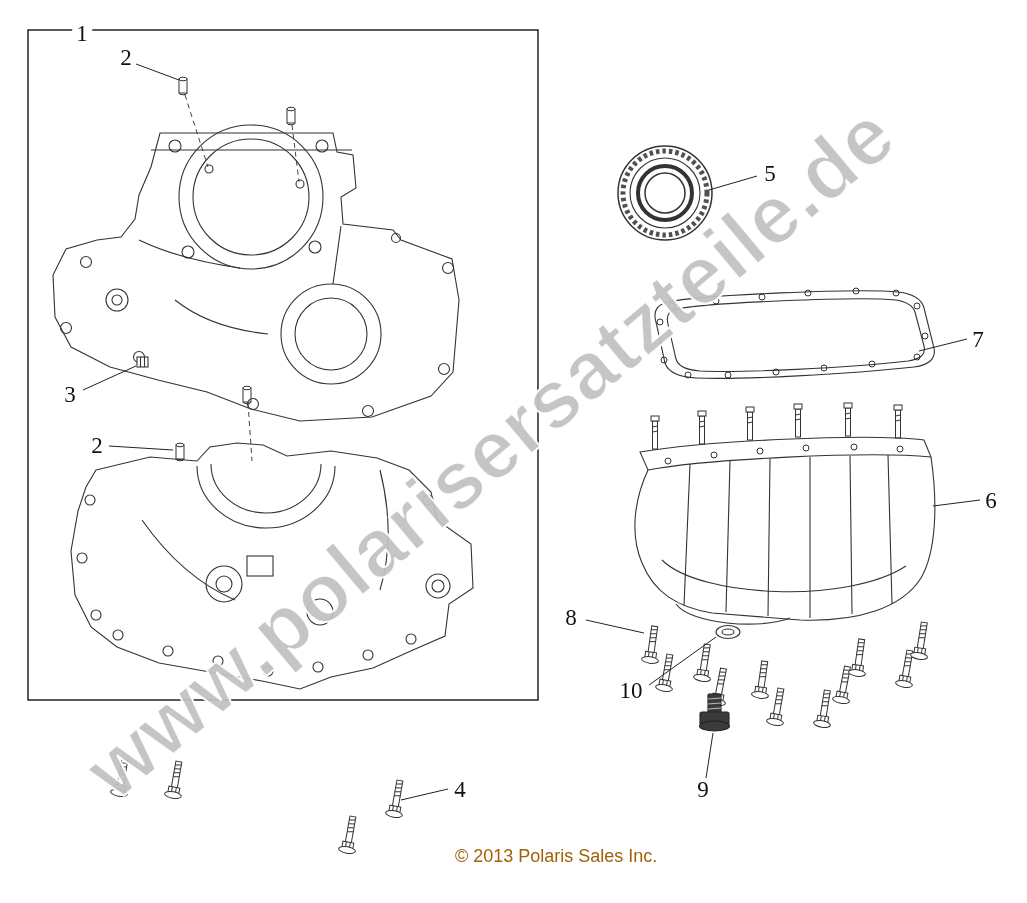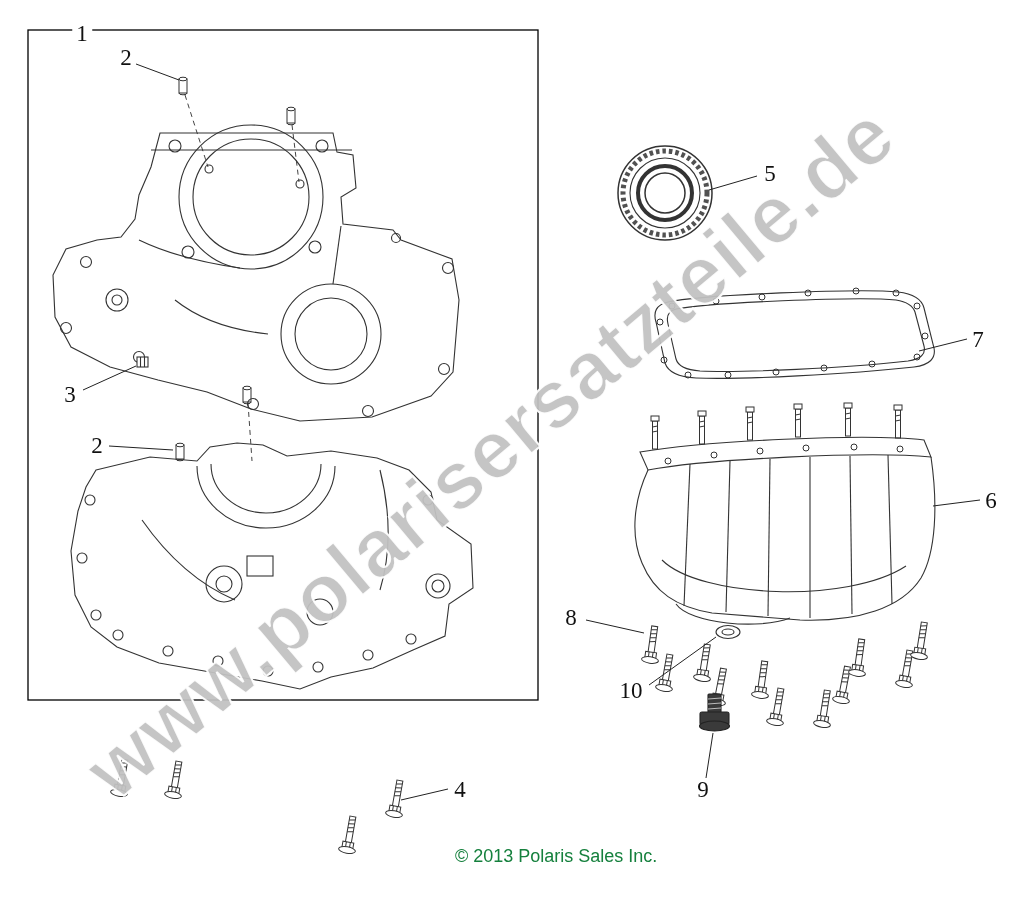--- a/index.html
+++ b/index.html
@@ -10,21 +10,21 @@
            font-family:"Liberation Serif",serif;font-size:23px;color:#111;line-height:1;}
   .callout.on-border{background:#fff;padding:0 4px;}
   .watermark{position:absolute;left:490px;top:452px;z-index:6;
              transform:translate(-50%,-50%) rotate(-40deg);
              font-family:"Liberation Sans",sans-serif;font-weight:bold;font-size:82px;
              letter-spacing:1px;white-space:nowrap;pointer-events:none;
              color:rgba(158,158,158,0.60);
              -webkit-text-stroke:2px rgba(255,255,255,0.92);
              text-shadow:0 0 2px rgba(255,255,255,0.85);}
   .copyright{position:absolute;left:455px;top:846px;z-index:3;
-             font-family:"Liberation Sans",sans-serif;font-size:18px;color:#15803d;}
+             font-family:"Liberation Sans",sans-serif;font-size:18px;color:#a16207;}
 </style>
 </head>
 <body>
 
 <div class="page">
 
   <svg class="art" width="1027" height="903" viewBox="0 0 1027 903" fill="none" stroke="#333" stroke-width="1.1">
 
     <defs>
       <g id="bolt-def">

